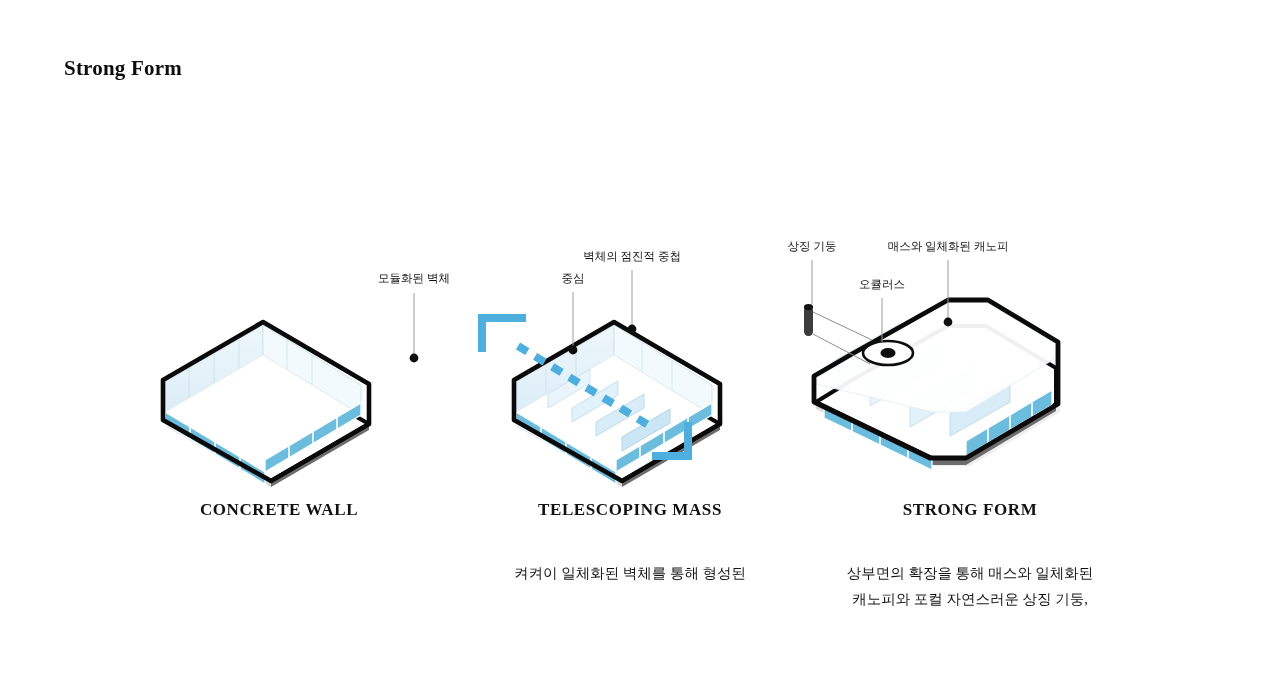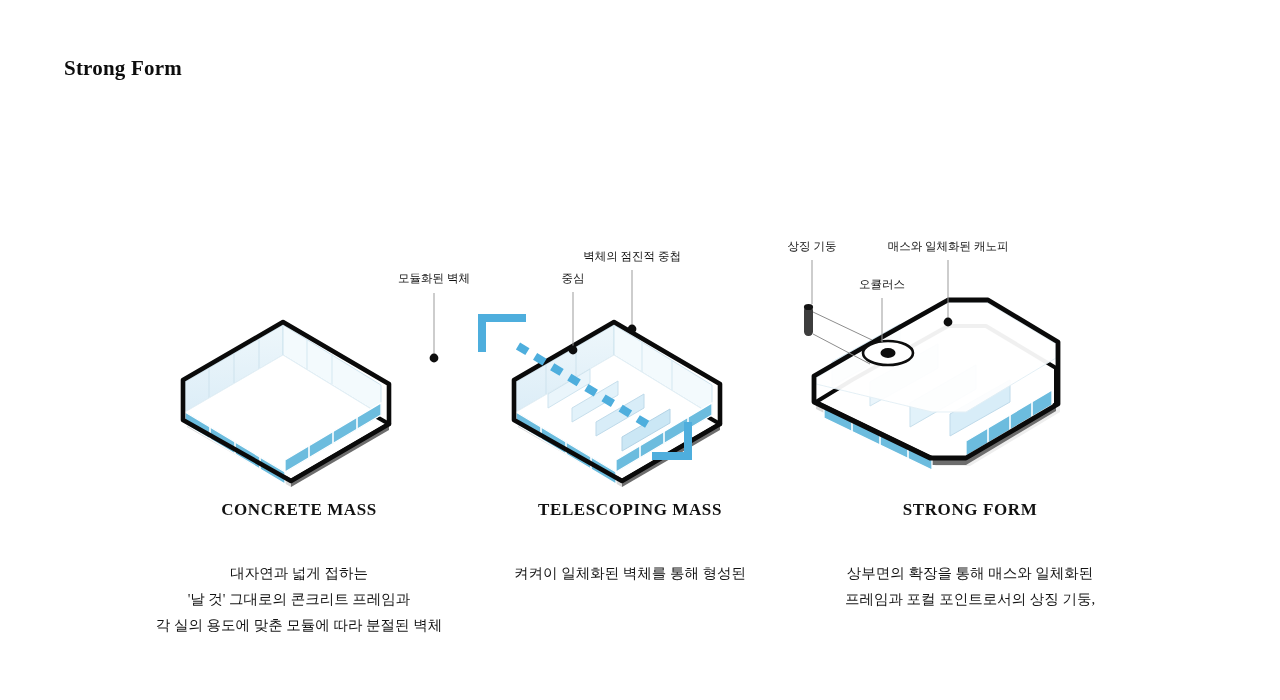--- a/index.html
+++ b/index.html
@@ -12,21 +12,21 @@
 
   
   .page-title{
     position:absolute;left:64px;top:56px;
     font-size:21px;font-weight:bold;color:#0d0d0d;
     letter-spacing:.2px;
   }
 
   
   .panel{position:absolute;top:230px;width:420px;height:450px;}
-  #panel-1{left:89px;}
+  #panel-1{left:69px;}
   #panel-2{left:420px;}
   #panel-3{left:760px;}
 
   .fig{position:absolute;left:0;top:0;width:420px;height:270px;}
   .fig svg{display:block;overflow:visible;}
 
   .fig-title{
     position:absolute;left:0;top:270px;width:420px;
     text-align:center;font-weight:bold;font-size:17px;color:#111;
     letter-spacing:.6px;
@@ -109,26 +109,21 @@
         </g>
 
         <g>
           <line x1="345" y1="63" x2="345" y2="128" stroke="#9b9b9b" stroke-width="1"></line>
           <circle cx="345" cy="128" r="4.4" fill="#0d0d0d"></circle>
           <text class="anno" x="345" y="52" text-anchor="middle">모듈화된 벽체</text>
         </g>
       </svg>
     </div>
 
-    <div class="fig-title">CONCRETE MASS</div>
-    <div class="fig-caption">
-      <span>대자연과 넓게 접하는</span>
-      <span>'날 것' 그대로의 콘크리트 프레임과</span>
-      <span>각 실의 용도에 맞춘 모듈에 따라 분절된 벽체</span>
-    </div>
+    <div class="fig-title">CONCRETE WALL</div>
   </div>
 
   <div class="panel" id="panel-2">
 
     <div class="fig">
       <svg width="420" height="270" viewBox="0 0 420 270">
         <defs>
           <linearGradient id="g2-glass" x1="0" y1="0" x2="0" y2="1">
             <stop offset="0%" stop-color="#eef7fb"></stop>
             <stop offset="100%" stop-color="#dcedf7"></stop>
@@ -291,17 +286,17 @@
         <g>
           <line x1="122" y1="68" x2="122" y2="112" stroke="#9b9b9b" stroke-width="1"></line>
           <text class="anno" x="122" y="58" text-anchor="middle">오큘러스</text>
         </g>
       </svg>
     </div>
 
     <div class="fig-title">STRONG FORM</div>
     <div class="fig-caption">
       <span>상부면의 확장을 통해 매스와 일체화된</span>
-      <span>프레임과 포컬 포인트로서의 상징 기둥,</span>
+      <span>캐노피와 포컬 자연스러운 상징 기둥,</span>
     </div>
   </div>
 
 </div>
 
 </body></html>

